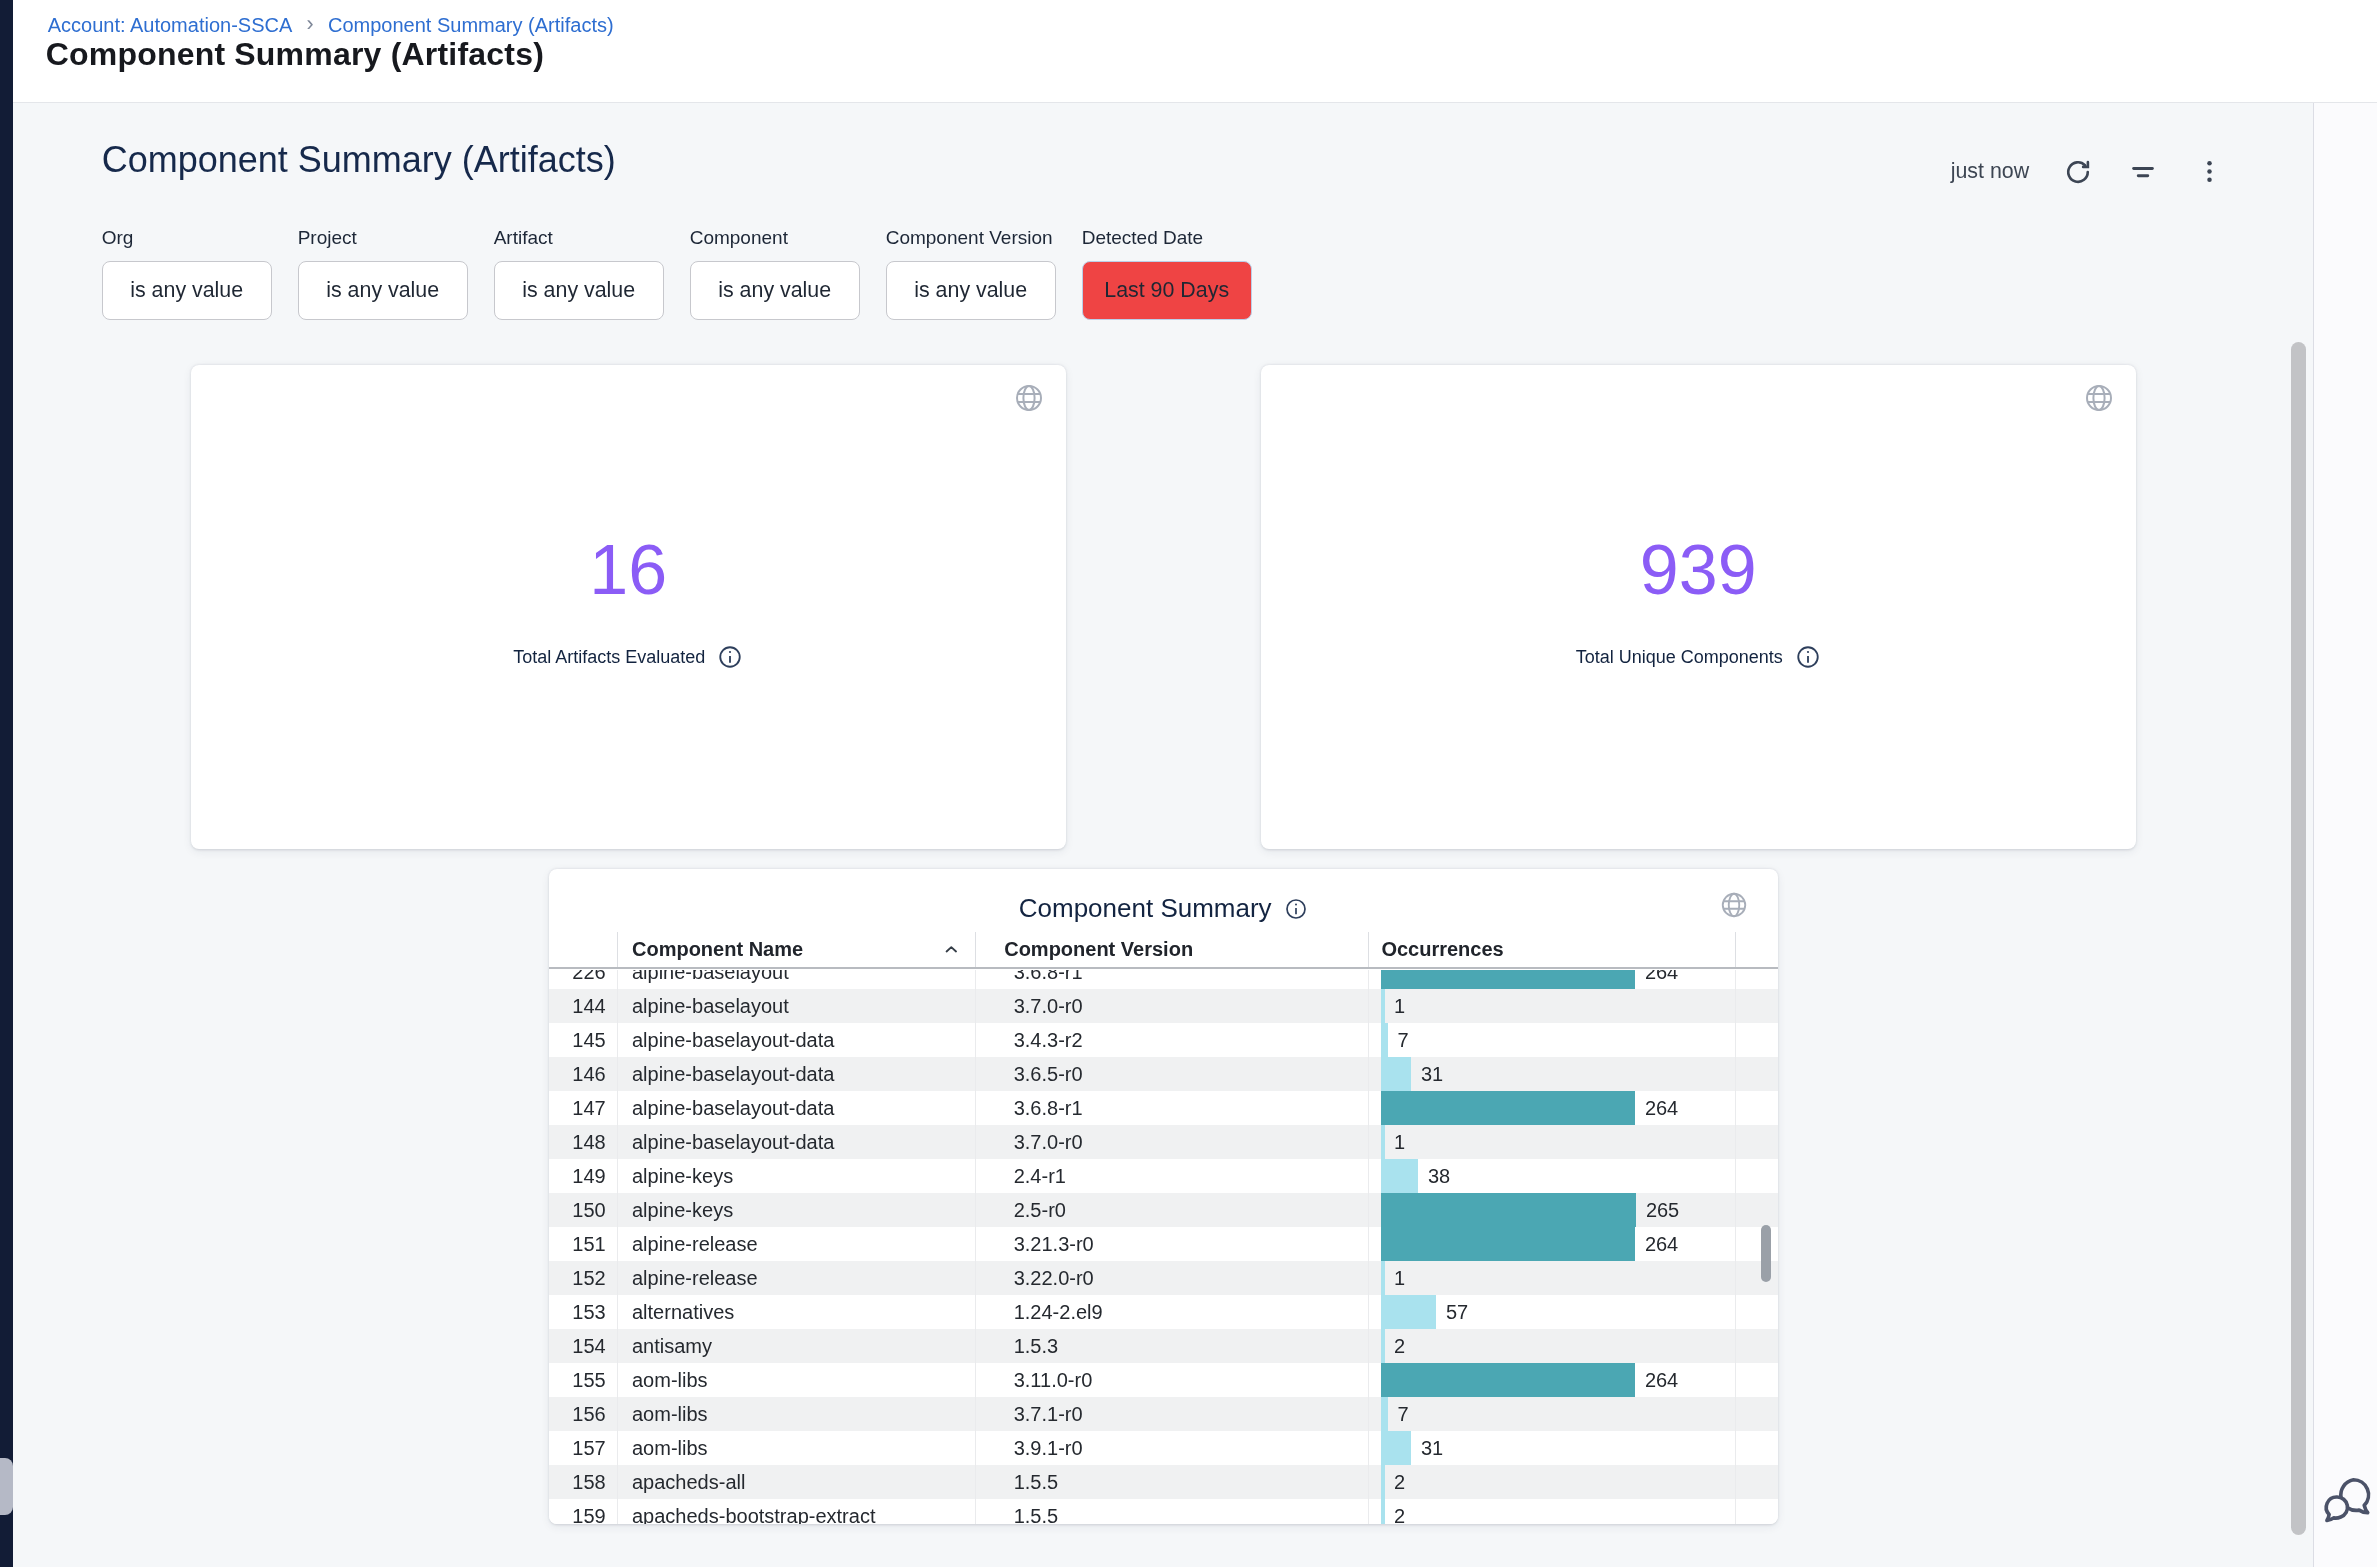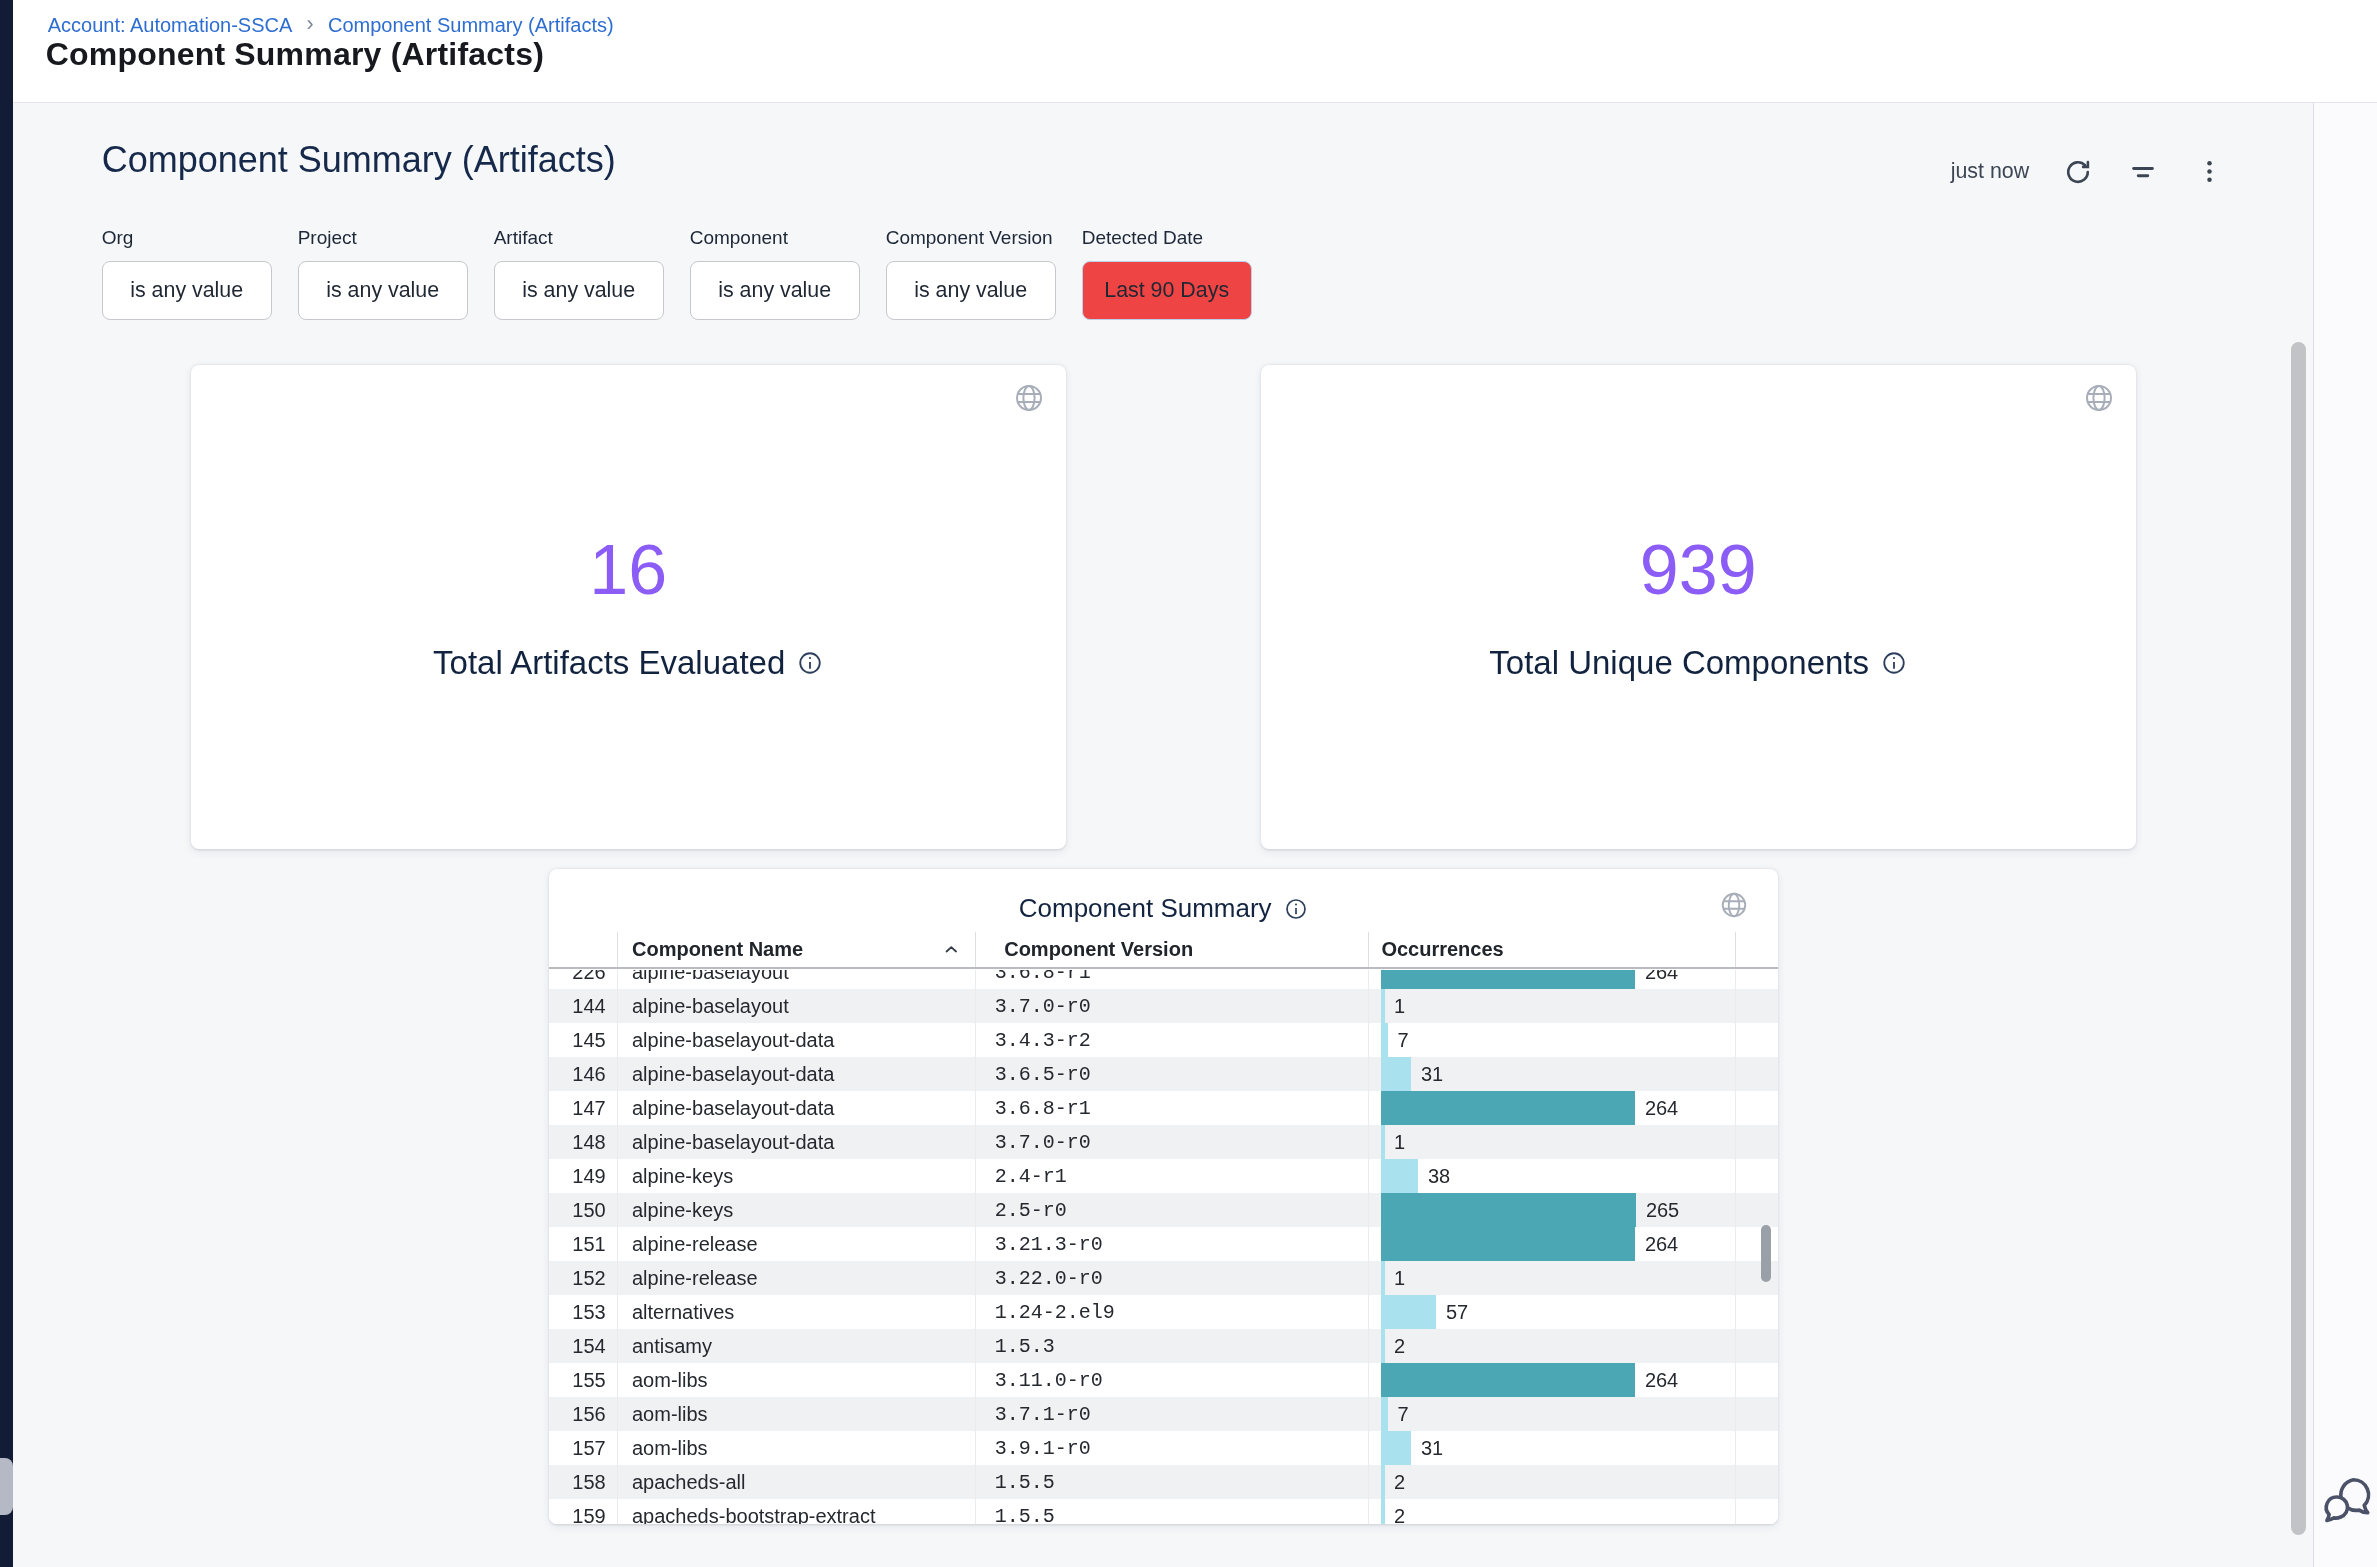--- a/index.html
+++ b/index.html
@@ -50,21 +50,21 @@
 
   
   .stats { position:absolute; left:178px; top:262px; width:1946px; height:484px; display:flex; gap:195px; }
   .stat-card { position:relative; width:875px; height:484px; background:#ffffff; border-radius:8px;
     box-shadow:0 0.8px 2.4px rgba(35,45,65,.14), 0 2.4px 9.5px rgba(35,45,65,.07); }
   .globe { color:#a8aeb9; }
   .card-globe { position:absolute; top:17.4px; right:20.6px; width:32px; height:32px; cursor:pointer; }
   .card-globe svg, .table-globe svg { width:100%; height:100%; }
   .stat-number { position:absolute; top:165px; left:0; right:0; text-align:center; font-size:70px; font-weight:500; color:#8b5cf6; }
   .stat-label-row { position:absolute; top:279px; left:0; right:0; display:flex; align-items:center; justify-content:center; gap:12px; }
-  .stat-label { font-size:33px; color:#12233f; }
+  .stat-label { font-size:18px; color:#12233f; }
   .info-icon { width:26px; height:26px; color:#2e3f5c; cursor:pointer; }
   .info-icon svg { width:100%; height:100%; }
 
   
   .table-card { position:absolute; left:536px; top:766px; width:1229px; height:655px; background:#ffffff; border-radius:8px;
     box-shadow:0 0.8px 2.4px rgba(35,45,65,.14), 0 2.4px 9.5px rgba(35,45,65,.07); overflow:hidden; }
   .table-globe { position:absolute; top:20.6px; right:28.5px; width:30px; height:30px; cursor:pointer; }
   .table-title-row { position:absolute; top:24px; left:0; right:0; display:flex; align-items:center; justify-content:center; gap:12px; }
   .table-title { font-size:26px; font-weight:500; color:#132441; }
   .table-title-row .info-icon { width:24px; height:24px; }
@@ -81,21 +81,21 @@
 
   .scroll-shadow { position:absolute; top:98px; left:0; right:0; height:2.4px; background:#b8bbc0; z-index:5; }
 
   .tbody { position:absolute; top:101px; left:0; right:0; bottom:0; overflow:hidden; }
   .trow { display:flex; height:34px; background:#ffffff; }
   .trow:nth-child(even) { background:#f0f1f2; }
   .trow.clipped { margin-top:-15px; }
   .td { display:flex; align-items:center; height:100%; font-size:20px; color:#25292f; }
   .td-num { width:68px; justify-content:flex-end; padding-right:11px; }
   .td-name { width:358px; border-left:1.6px solid #eaebed; padding-left:14.3px; }
-  .td-version { width:393px; border-left:1.6px solid #eaebed; padding-left:19px;font-family:Liberation Mono, monospace; }
+  .td-version { width:393px; border-left:1.6px solid #eaebed; padding-left:38px; }
   .td-occ { width:368px; border-left:1.6px solid #eaebed; border-right:1.6px solid #eaebed; padding-left:12.7px; }
   .bar { height:34px; flex:none; background:#a9e2ee; }
   .bar-label { margin-left:9.5px; }
 
   .table-scrollthumb { position:absolute; right:7.1px; top:356px; width:9.5px; height:57px; background:#9aa0a8; border-radius:5.6px; z-index:6; cursor:pointer; }
 
   
   .page-scrollthumb { position:absolute; right:6.3px; top:239px; width:15px; height:1193px; background:#c2c3c6; border-radius:8.7px; cursor:pointer; }
 
   

